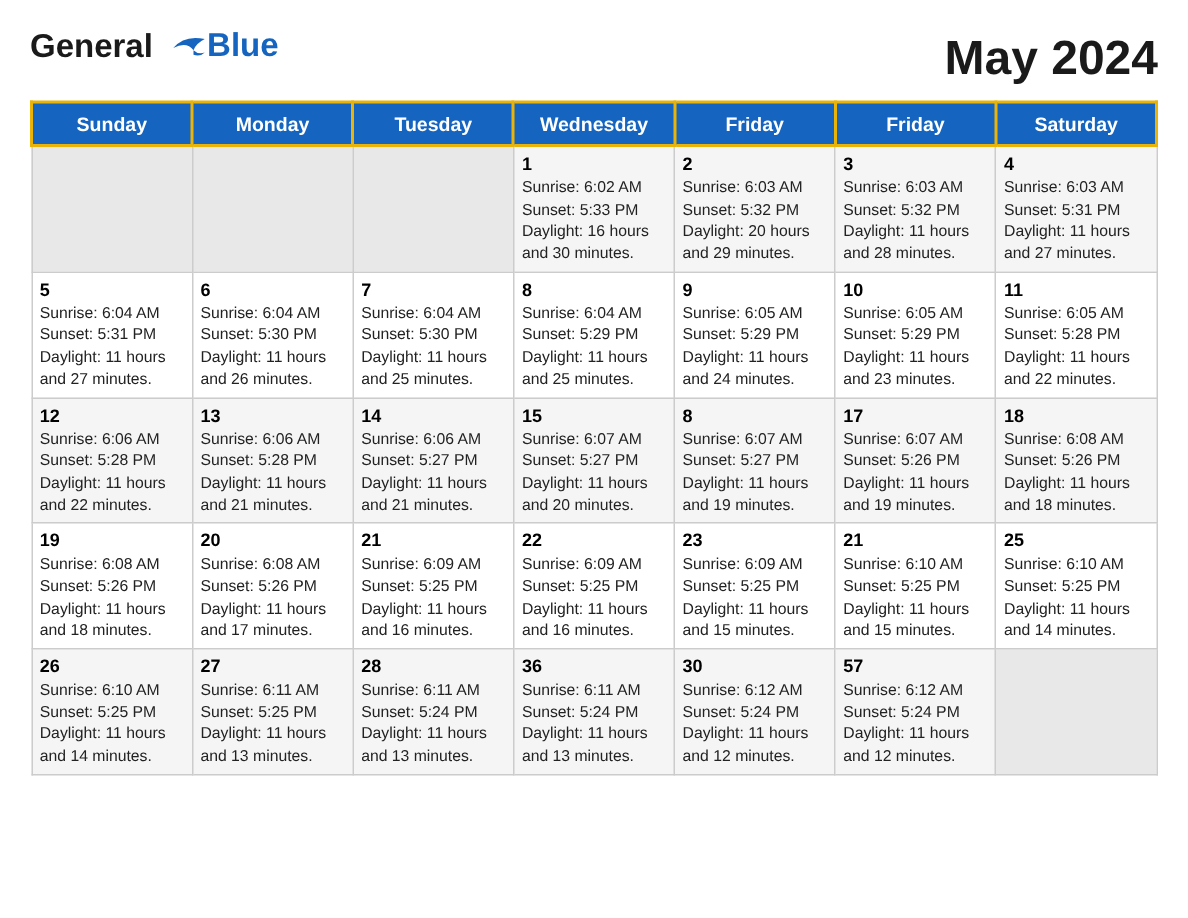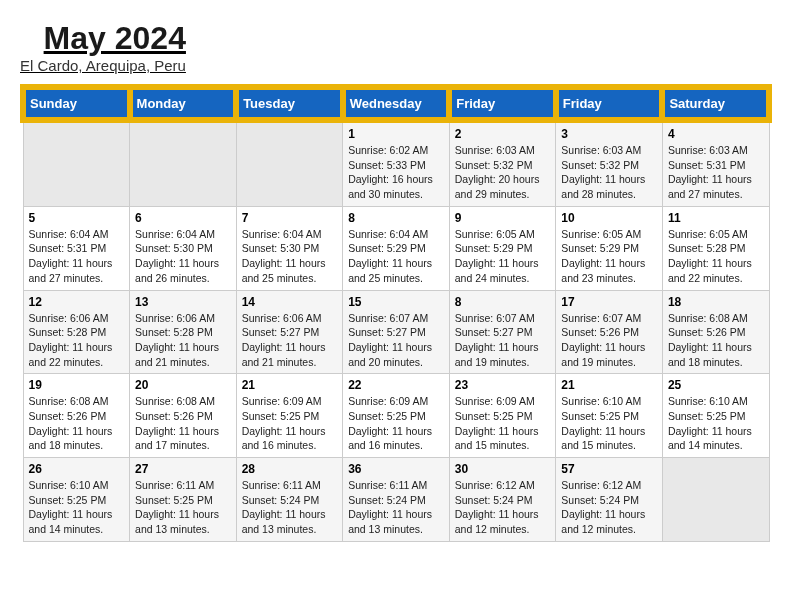--- a/index.html
+++ b/index.html
@@ -14,45 +14,43 @@
       display: flex;
       justify-content: space-between;
       align-items: flex-start;
       margin-bottom: 10px;
     }
     .logo {
       display: flex;
       align-items: center;
     }
     .title-block {
-      text-align: right;
-      text-decoration: underline;
     }
     .main-title {
       font-size: 32px;
       font-weight: bold;
       color: #1a1a1a;
     }
     .subtitle {
       font-size: 15px;
       color: #333;
     }
     table {
       width: 100%;
       border-collapse: collapse;
       font-size: 11px;
     }
     thead tr th {
       background-color: #1565c0;
       color: #fff;
       padding: 6px 4px;
-      text-align: left;
+      text-align: center;
       font-size: 13px;
       font-weight: bold;
-      border: 6px solid #eab308;
+      border: 2px solid #eab308;
     }
     tbody tr td {
       border: 1px solid #ccc;
       padding: 4px 5px;
       vertical-align: top;
       width: 106px;
       min-height: 80px;
       height: 80px;
       background: #fff;
     }
@@ -74,23 +72,36 @@
       line-height: 1.4;
     }
     .empty-cell {
       background: #e8e8e8 !important;
     }
   </style>
 </head>
 <body>
 
 <div class="header">
+  <div class="logo">
+    <div>
+      <div style="display:flex;align-items:center;">
+        <div style="font-size:22px;font-weight:bold;line-height:1.0;">
+          <span style="color:#1a1a1a;">General</span>
+          <svg style="display:inline-block;vertical-align:middle;width:30px;height:22px;" viewBox="0 0 40 28">
+            <path d="M10,14 Q20,2 38,6 Q30,10 28,16 Q22,8 10,14Z" fill="#1565c0"></path>
+            <path d="M28,16 Q32,20 38,18 Q34,22 28,20Z" fill="#1565c0"></path>
+          </svg>
+        </div>
+        <div style="font-size:22px;font-weight:bold;color:#1565c0;margin-top:-4px;">Blue</div>
+      </div>
+    </div>
+  </div>
   <div class="title-block">
     <div class="main-title">May 2024</div>
-    <div class="subtitle">El Cardo, Arequipa, Peru</div>
   </div>
 </div>
 
 <table>
   <thead>
     <tr>
     <th>Sunday</th>
         <th>Monday</th>
         <th>Tuesday</th>
         <th>Wednesday</th>

